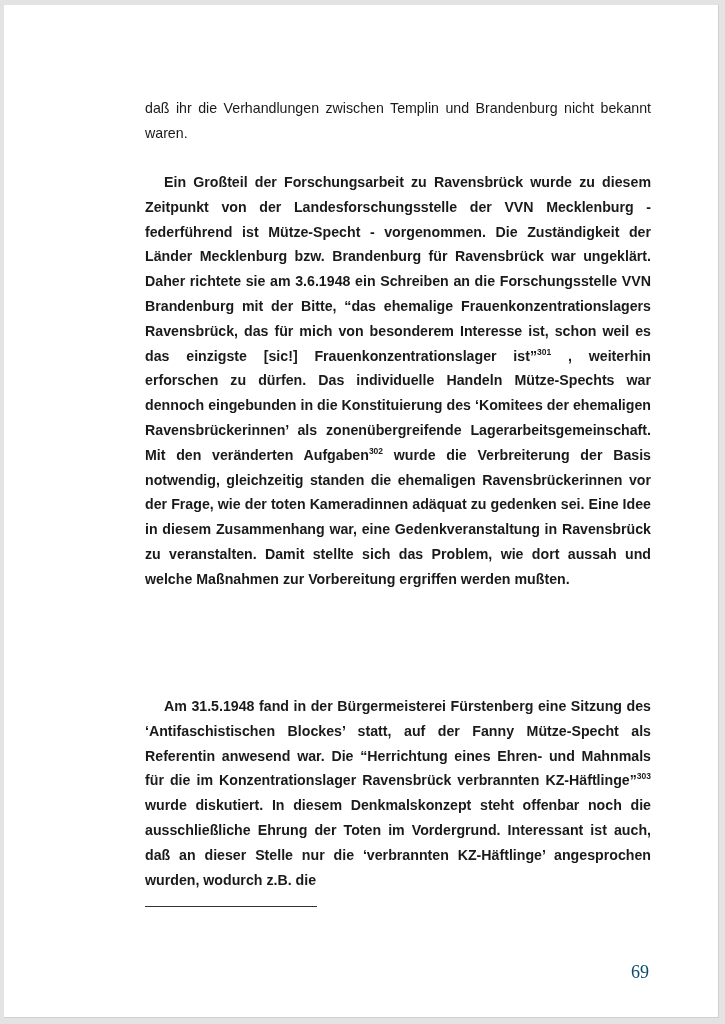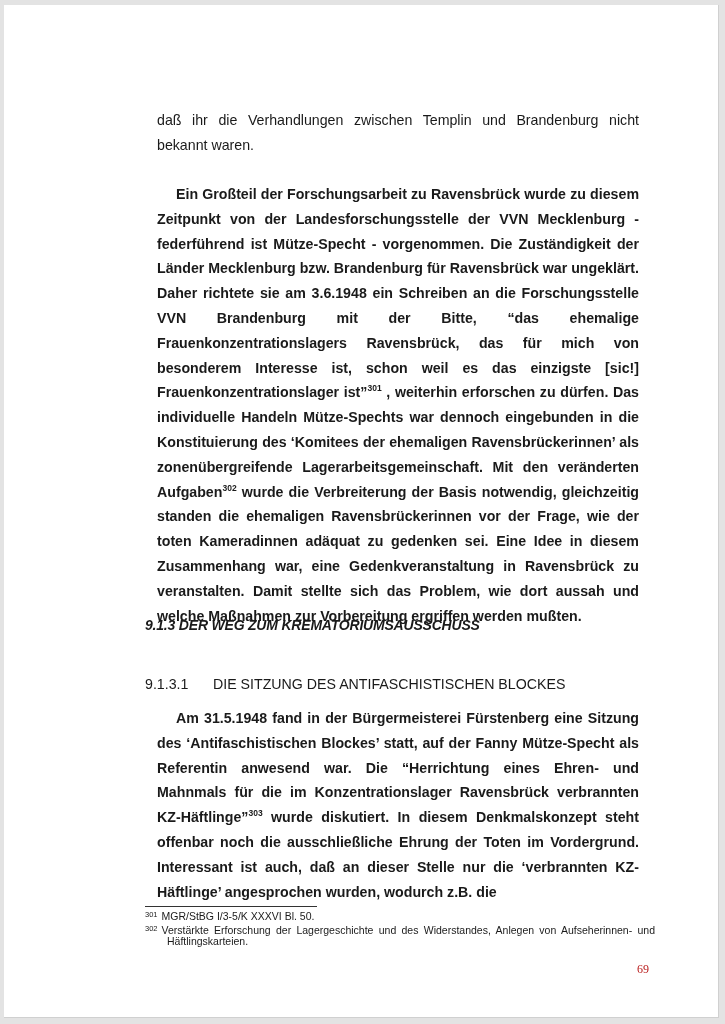--- a/index.html
+++ b/index.html
@@ -21,21 +21,21 @@
     }
     .content {
       position: absolute;
       left: 137px;
       width: 514px;
     }
     .para {
       font-size: 14.2px;
       line-height: 24.8px;
       text-align: justify;
-      margin: 16px;
+      margin: 4px;
     }
     .para.indent { text-indent: 19px; font-weight: bold; }
     sup { font-size: 8.5px; line-height: 0; vertical-align: 6px; }
     .h3 {
       position: absolute;
       left: 141px;
       font-size: 14px;
       font-weight: bold;
       font-style: italic;
       letter-spacing: -0.2px;
@@ -59,48 +59,40 @@
       font-size: 10.5px;
       line-height: 11.6px;
     }
     .fn { margin: 0; text-align: justify; }
     .fn .mark { font-size: 7.5px; vertical-align: 3px; margin-right: 4px; }
     .fn.hang { padding-left: 22px; text-indent: -22px; }
     .page-number {
       position: absolute;
       right: 69px; top: 957px;
       font-family: "Liberation Serif", serif;
-      font-size: 12px;
-      color: #b91c1c;
+      font-size: 18px;
+      color: #0c4a6e;
     }
   </style>
 </head>
 <body>
 
 <div class="page">
 
   <div class="content" style="top:87px;">
     <p class="para">daß ihr die Verhandlungen zwischen Templin und Brandenburg nicht bekannt waren.</p>
   </div>
 
   <div class="content" style="top:161px;">
     <p class="para indent"><span>Ein Großteil der Forschungsarbeit zu Ravensbrück wurde zu diesem Zeitpunkt von der Landesforschungsstelle der VVN Mecklenburg - federführend ist Mütze-Specht - vorgenommen. Die Zuständigkeit der Länder Mecklenburg bzw. Brandenburg für Ravensbrück war ungeklärt. Daher richtete sie am 3.6.1948 ein Schreiben an die Forschungsstelle VVN Brandenburg mit der Bitte, “das ehemalige Frauenkonzentrationslagers Ravensbrück, das für mich von besonderem Interesse ist, schon weil es das einzigste [sic!] Frauenkonzentrationslager ist”</span><sup>301</sup><span> , weiterhin erforschen zu dürfen. Das individuelle Handeln Mütze-Spechts war dennoch eingebunden in die Konstituierung des ‘Komitees der ehemaligen Ravensbrückerinnen’ als zonenübergreifende Lagerarbeitsgemeinschaft. Mit den veränderten Aufgaben</span><sup>302</sup><span> wurde die Verbreiterung der Basis notwendig, gleichzeitig standen die ehemaligen Ravensbrückerinnen vor der Frage, wie der toten Kameradinnen adäquat zu gedenken sei. Eine Idee in diesem Zusammenhang war, eine Gedenkveranstaltung in Ravensbrück zu veranstalten. Damit stellte sich das Problem, wie dort aussah und welche Maßnahmen zur Vorbereitung ergriffen werden mußten.</span></p>
   </div>
 
-  <div class="h3" style="top:612px;">9.1.3 DER WEG ZUM KREMATORIUMSAUSSCHUSS</div>
 
-  <div class="h4" style="top:671px;">
-    <span class="num">9.1.3.1</span><span>DIE SITZUNG DES ANTIFASCHISTISCHEN BLOCKES</span>
-  </div>
 
   <div class="content" style="top:685px;">
     <p class="para indent"><span>Am 31.5.1948 fand in der Bürgermeisterei Fürstenberg eine Sitzung des ‘Antifaschistischen Blockes’ statt, auf der Fanny Mütze-Specht als Referentin anwesend war. Die “Herrichtung eines Ehren- und Mahnmals für die im Konzentrationslager Ravensbrück verbrannten KZ-Häftlinge”</span><sup>303</sup><span> wurde diskutiert. In diesem Denkmalskonzept steht offenbar noch die ausschließliche Ehrung der Toten im Vordergrund. Interessant ist auch, daß an dieser Stelle nur die ‘verbrannten KZ-Häftlinge’ angesprochen wurden, wodurch z.B. die</span></p>
   </div>
 
   <div class="fn-rule"></div>
 
-  <div class="footnotes">
-    <p class="fn"><span class="mark">301</span><span>MGR/StBG I/3-5/K XXXVI Bl. 50.</span></p>
-    <p class="fn hang"><span class="mark">302</span><span>Verstärkte Erforschung der Lagergeschichte und des Widerstandes, Anlegen von Aufseherinnen- und Häftlingskarteien.</span></p>
-  </div>
 
   <div class="page-number">69</div>
 </div>
 
 </body></html>

